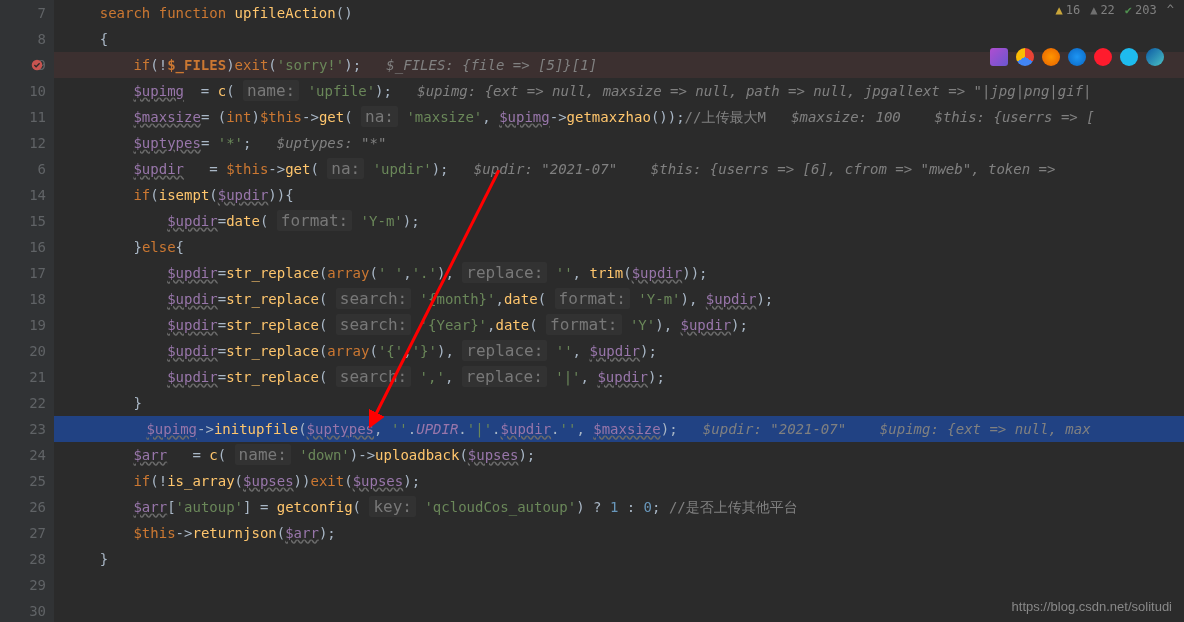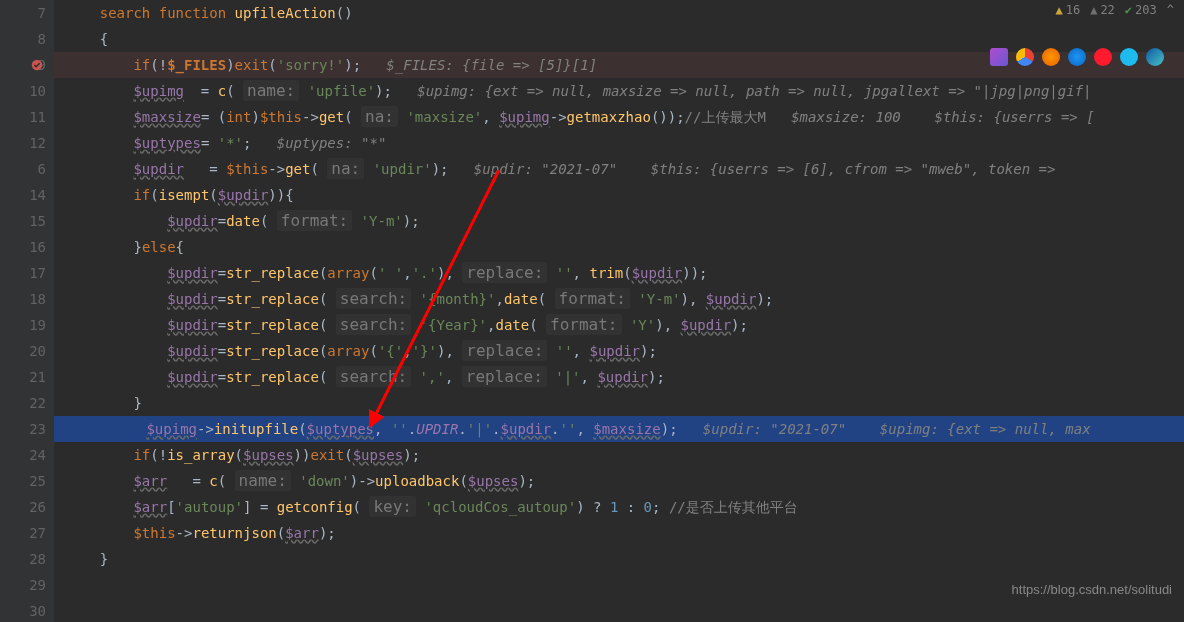--- a/index.html
+++ b/index.html
@@ -103,21 +103,21 @@
     .arrow-svg {
       position: absolute;
       top: 170px;
       left: 315px;
       z-index: 5;
       pointer-events: none;
     }
 
     .watermark {
       position: absolute;
-      bottom: 25px;
+      bottom: 8px;
       right: 12px;
       color: #888;
       font-size: 13px;
       z-index: 20;
       font-family: Arial, sans-serif;
     }
   </style>
 </head>
 <body>
 
@@ -165,22 +165,22 @@
     <div class="code-line">        <span class="kw">if</span><span class="paren">(</span><span class="fn">isempt</span><span class="paren">(</span><span class="var-u">$updir</span><span class="paren">)){</span></div>
     <div class="code-line">            <span class="var-u">$updir</span><span class="op">=</span><span class="fn">date</span><span class="paren">( </span><span class="hint">format:</span><span class="str"> 'Y-m'</span><span class="paren">);</span></div>
     <div class="code-line">        <span class="paren">}</span><span class="kw">else</span><span class="paren">{</span></div>
     <div class="code-line">            <span class="var-u">$updir</span><span class="op">=</span><span class="fn">str_replace</span><span class="paren">(</span><span class="kw">array</span><span class="paren">(</span><span class="str">' '</span><span class="paren">,</span><span class="str">'.'</span><span class="paren">), </span><span class="hint">replace:</span><span class="str"> ''</span><span class="paren">, </span><span class="fn">trim</span><span class="paren">(</span><span class="var-u">$updir</span><span class="paren">));</span></div>
     <div class="code-line">            <span class="var-u">$updir</span><span class="op">=</span><span class="fn">str_replace</span><span class="paren">( </span><span class="hint">search:</span><span class="str"> '{month}'</span><span class="paren">,</span><span class="fn">date</span><span class="paren">( </span><span class="hint">format:</span><span class="str"> 'Y-m'</span><span class="paren">), </span><span class="var-u">$updir</span><span class="paren">);</span></div>
     <div class="code-line">            <span class="var-u">$updir</span><span class="op">=</span><span class="fn">str_replace</span><span class="paren">( </span><span class="hint">search:</span><span class="str"> '{Year}'</span><span class="paren">,</span><span class="fn">date</span><span class="paren">( </span><span class="hint">format:</span><span class="str"> 'Y'</span><span class="paren">), </span><span class="var-u">$updir</span><span class="paren">);</span></div>
     <div class="code-line">            <span class="var-u">$updir</span><span class="op">=</span><span class="fn">str_replace</span><span class="paren">(</span><span class="kw">array</span><span class="paren">(</span><span class="str">'{'</span><span class="paren">,</span><span class="str">'}'</span><span class="paren">), </span><span class="hint">replace:</span><span class="str"> ''</span><span class="paren">, </span><span class="var-u">$updir</span><span class="paren">);</span></div>
     <div class="code-line">            <span class="var-u">$updir</span><span class="op">=</span><span class="fn">str_replace</span><span class="paren">( </span><span class="hint">search:</span><span class="str"> ','</span><span class="paren">, </span><span class="hint">replace:</span><span class="str"> '|'</span><span class="paren">, </span><span class="var-u">$updir</span><span class="paren">);</span></div>
     <div class="code-line">        <span class="paren">}</span></div>
     <div class="code-line line-23-bg">        <span class="var-u">$upimg</span><span class="op">-&gt;</span><span class="method">initupfile</span><span class="paren">(</span><span class="var-u">$uptypes</span><span class="paren">, </span><span class="str">''</span><span class="op">.</span><span class="const">UPDIR</span><span class="op">.</span><span class="str">'|'</span><span class="op">.</span><span class="var-u">$updir</span><span class="op">.</span><span class="str">''</span><span class="paren">, </span><span class="var-u">$maxsize</span><span class="paren">);   </span><span class="inlay">$updir: "2021-07"    $upimg: {ext =&gt; null, max</span></div>
+    <div class="code-line">        <span class="var-u">$arr</span><span class="op">   = </span><span class="fn">c</span><span class="paren">( </span><span class="hint">name:</span><span class="str"> 'down'</span><span class="paren">)-&gt;</span><span class="method">uploadback</span><span class="paren">(</span><span class="var-u">$upses</span><span class="paren">);</span></div>
     <div class="code-line">        <span class="kw">if</span><span class="paren">(!</span><span class="fn">is_array</span><span class="paren">(</span><span class="var-u">$upses</span><span class="paren">))</span><span class="kw">exit</span><span class="paren">(</span><span class="var-u">$upses</span><span class="paren">);</span></div>
-    <div class="code-line">        <span class="var-u">$arr</span><span class="op">   = </span><span class="fn">c</span><span class="paren">( </span><span class="hint">name:</span><span class="str"> 'down'</span><span class="paren">)-&gt;</span><span class="method">uploadback</span><span class="paren">(</span><span class="var-u">$upses</span><span class="paren">);</span></div>
     <div class="code-line">        <span class="var-u">$arr</span><span class="paren">[</span><span class="str">'autoup'</span><span class="paren">] = </span><span class="fn">getconfig</span><span class="paren">( </span><span class="hint">key:</span><span class="str"> 'qcloudCos_autoup'</span><span class="paren">) ? </span><span class="num">1</span><span class="paren"> : </span><span class="num">0</span><span class="paren">; </span><span class="comment">//是否上传其他平台</span></div>
     <div class="code-line">        <span class="kw">$this</span><span class="op">-&gt;</span><span class="method">returnjson</span><span class="paren">(</span><span class="var-u">$arr</span><span class="paren">);</span></div>
     <div class="code-line">    <span class="paren">}</span></div>
     <div class="code-line"></div>
 
     <div class="inspections">
       <span class="insp-item">
           <span class="warn-icon">▲</span> 
           <span>16</span>
         </span>

